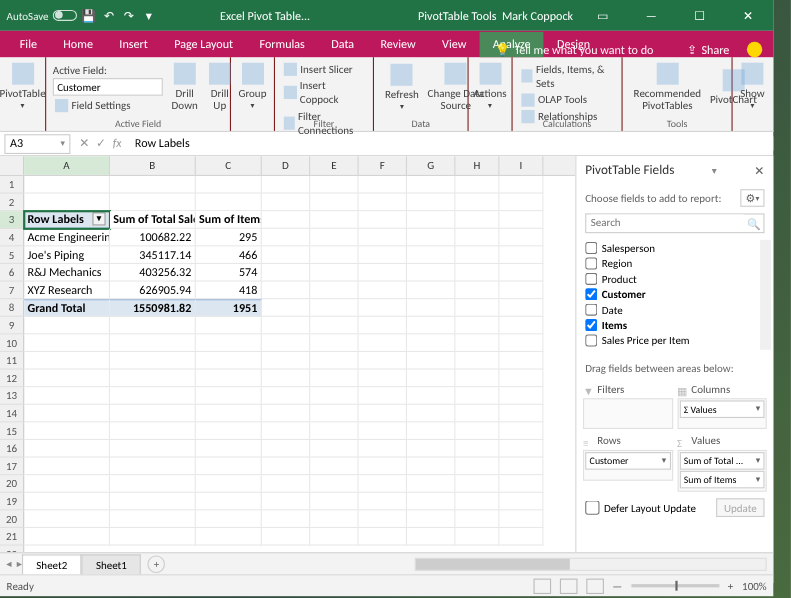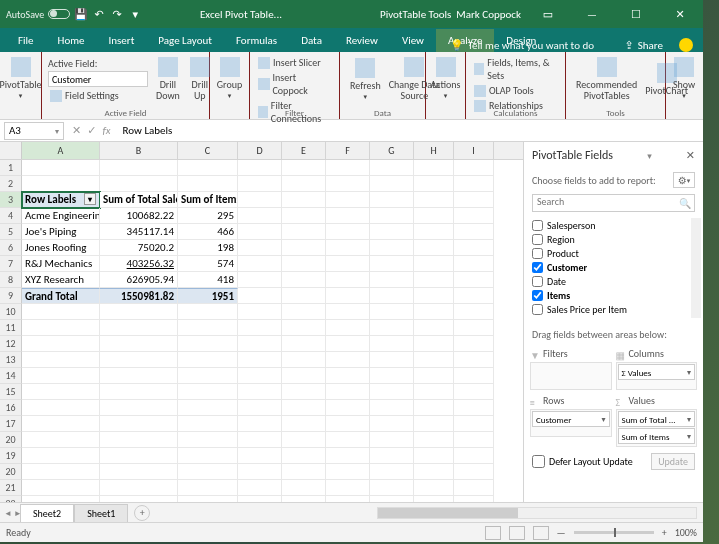--- a/index.html
+++ b/index.html
@@ -13,21 +13,21 @@
 .tb-toggle { width: 22px; height: 10px; border: 1px solid #fff; border-radius: 5px; position: relative; opacity:.8;}
 .tb-toggle::after { content:""; position:absolute; width:7px;height:7px;background:#fff;border-radius:50%;top:0;left:1px;}
 .tb-icon { width: 14px; height: 14px; display:inline-flex;align-items:center;justify-content:center; cursor:pointer;}
 .tb-center { position: absolute; left: 200px; display:flex; gap:100px; align-items:center;}
 .tb-tools { position:absolute; left:380px; font-size:11px; color:#fff; }
 .tb-right { margin-left:auto; display:flex; align-items:center; gap:10px; padding-right:6px;}
 .tb-user { font-size:11px; }
 .win-btn { width:34px;height:20px;display:inline-flex;align-items:center;justify-content:center;cursor:pointer;}
 
 
-.menutabs { height: 24px; background: #0f766e; display:flex; align-items:flex-end; color:#fff; font-size:11px; padding-left:6px; position:relative;}
+.menutabs { height: 24px; background: #be185d; display:flex; align-items:flex-end; color:#fff; font-size:11px; padding-left:6px; position:relative;}
 .mtab { padding: 5px 12px; cursor:pointer;}
 .mtab.context-active { background:#4a8a5a; color:#fff; }
 .tell { position:absolute; left:450px; display:flex;align-items:center;gap:4px;font-size:11px;opacity:.95;}
 .share { position:absolute; right:40px; display:flex;align-items:center;gap:4px;}
 .smile { position:absolute; right:10px; width:14px;height:14px;background:#ffd700;border-radius:50%;}
 
 
 .ribbon { height:68px; background:#f3f3f3; border-bottom:1px solid #d4d4d4; display:flex; font-size:10px; color:#444;}
 .rgroup { border-right:1px solid #7f1d1d; padding:3px 6px; display:flex; flex-direction:column; position:relative;}
 .rgroup-label { position:absolute; bottom:1px; left:0; right:0; text-align:center; font-size:9px; color:#666;}
@@ -373,33 +373,22 @@
               <div class="cell r" style="width: 78px;">345117.14</div>
               <div class="cell r" style="width: 60px;">466</div>
               <div class="cell " style="width: 44px;"></div>
               <div class="cell " style="width: 44px;"></div>
               <div class="cell " style="width: 44px;"></div>
               <div class="cell " style="width: 44px;"></div>
               <div class="cell " style="width: 40px;"></div>
               <div class="cell " style="width: 40px;"></div>
             </div>
             <div class="row">
-              <div class="cell " style="width: 78px;">Jones Roofing</div>
-              <div class="cell r" style="width: 78px;">75020.2</div>
-              <div class="cell r" style="width: 60px;">198</div>
-              <div class="cell " style="width: 44px;"></div>
-              <div class="cell " style="width: 44px;"></div>
-              <div class="cell " style="width: 44px;"></div>
-              <div class="cell " style="width: 44px;"></div>
-              <div class="cell " style="width: 40px;"></div>
-              <div class="cell " style="width: 40px;"></div>
-            </div>
-            <div class="row">
               <div class="cell " style="width: 78px;">R&amp;J Mechanics</div>
-              <div class="cell r" style="width: 78px; text-decoration: underline;">403256.32</div>
+              <div class="cell r" style="width: 78px;">403256.32</div>
               <div class="cell r" style="width: 60px;">574</div>
               <div class="cell " style="width: 44px;"></div>
               <div class="cell " style="width: 44px;"></div>
               <div class="cell " style="width: 44px;"></div>
               <div class="cell " style="width: 44px;"></div>
               <div class="cell " style="width: 40px;"></div>
               <div class="cell " style="width: 40px;"></div>
             </div>
             <div class="row">
               <div class="cell " style="width: 78px;">XYZ Research</div>

